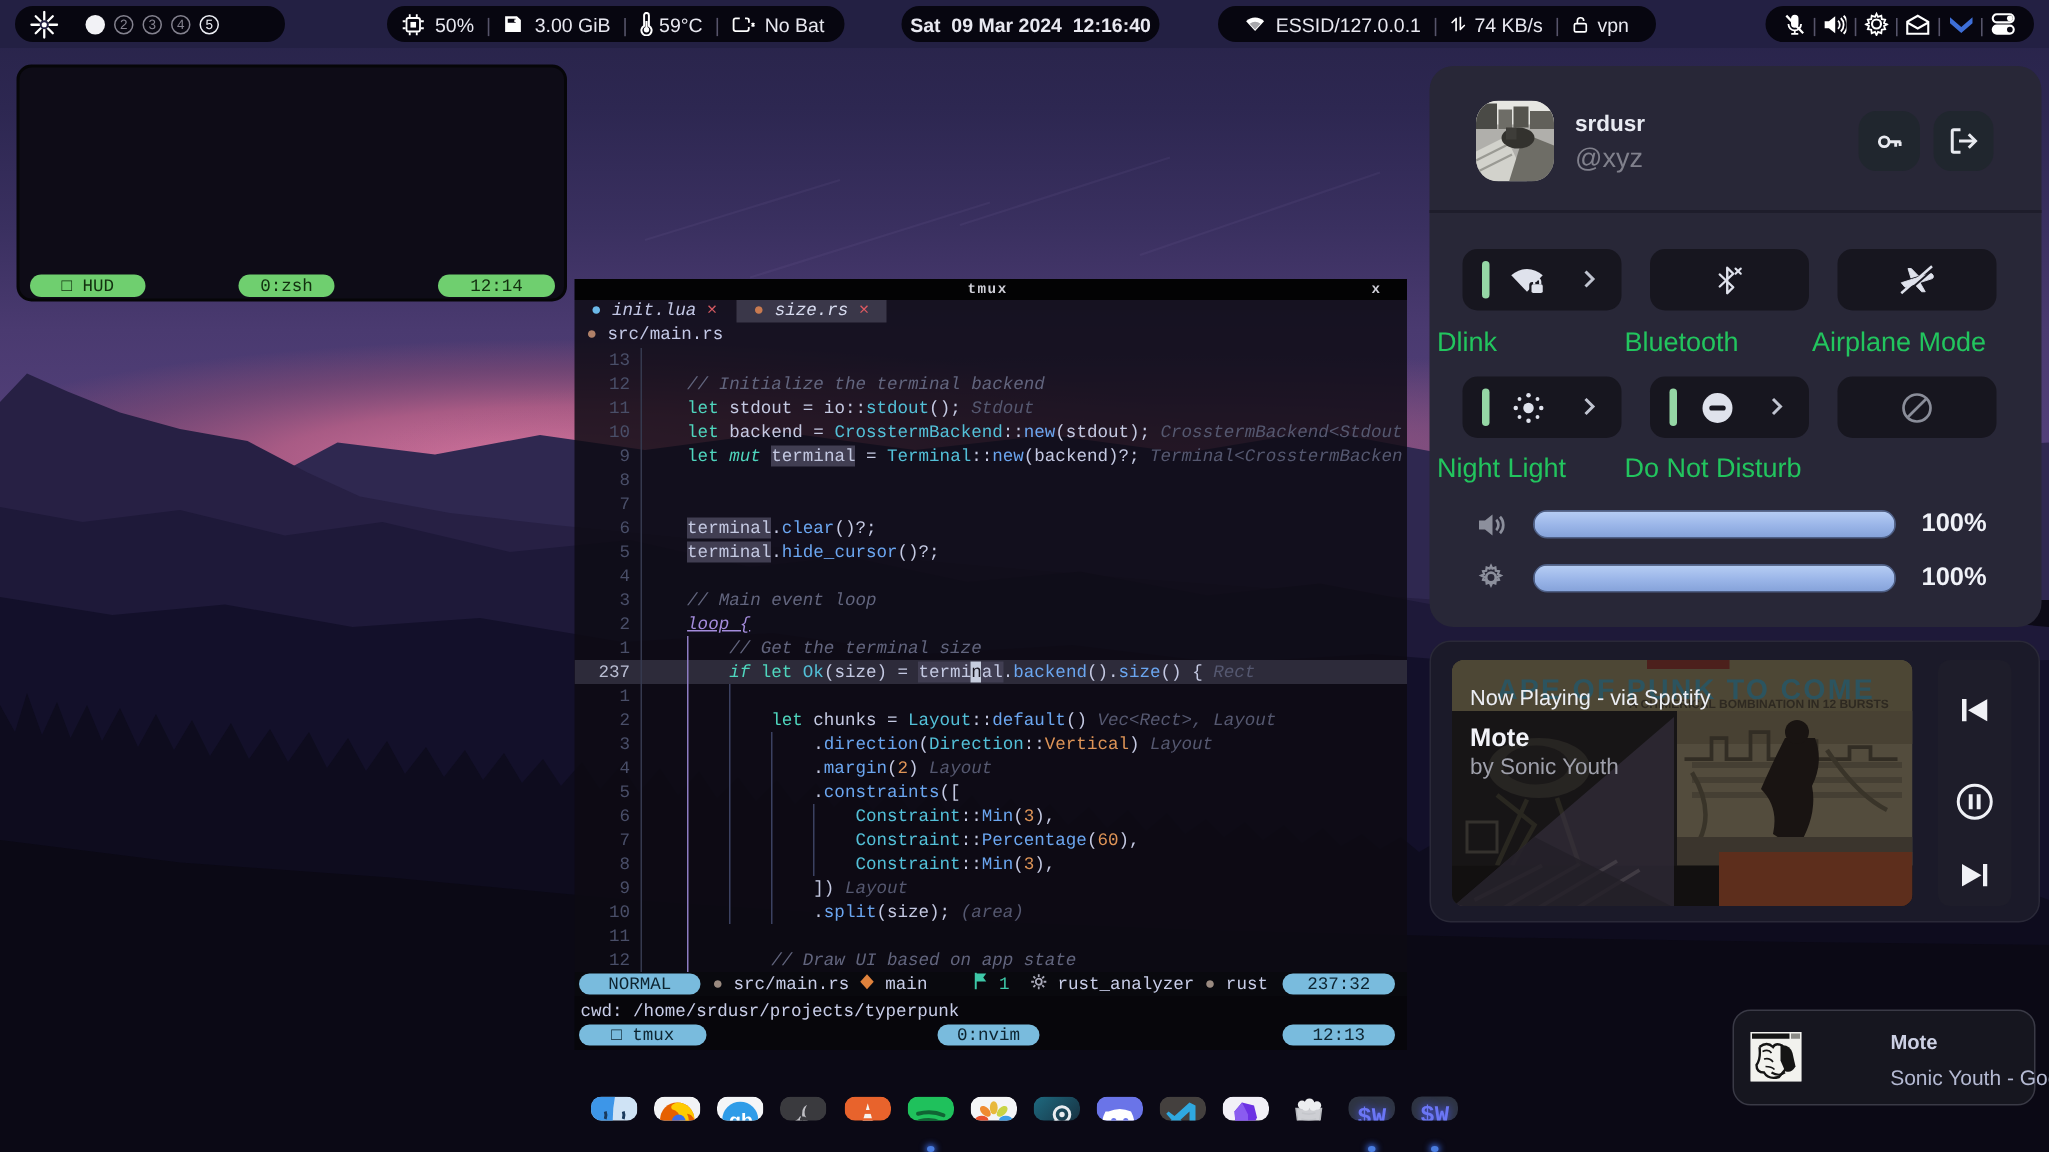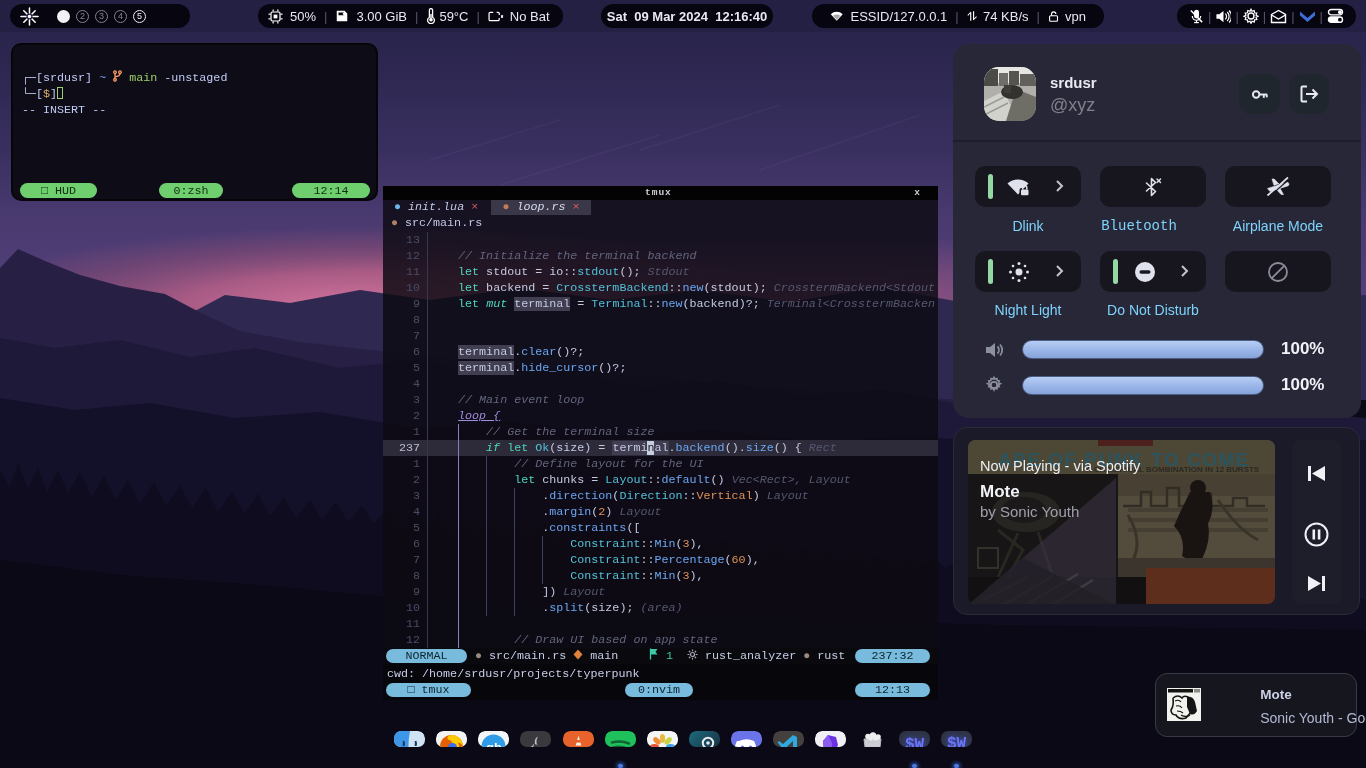--- a/index.html
+++ b/index.html
@@ -32,21 +32,21 @@
 .kwi { color:#4fd6be; font-style:italic; }
 .ty { color:#53c0d8; }
 .fn { color:#6ba6f0; }
 .nm { color:#de9457; }
 .hint { color:#555870; font-style:italic; }
 .pur { color:#a48cdc; font-style:italic; text-decoration:underline; }
 .wsel { background:#413e52; }
 
 #panel { position:absolute; left:953px; top:44px; width:408px; height:374px; background:#282737; border-radius:16px; }
 .tgl { position:absolute; width:106px; height:41px; background:#17161f; border-radius:10px; }
-.tlabel { position:absolute; width:140px; text-align:center; color:#7dd3fc; font-size:14px; }
+.tlabel { position:absolute; width:140px; text-align:left; color:#22c55e; font-size:18px; }
 .gbar { position:absolute; left:13px; top:8px; width:5px; height:25px; border-radius:3px; background:#95d7a5; }
 .chev { position:absolute; right:14px; top:12px; width:16px; height:16px; color:#b8bcc8; }
 
 #media { position:absolute; left:953px; top:427px; width:407px; height:188px; background:#1b1a29; border-radius:14px; border:1px solid #2a2938; }
 #mart { position:absolute; left:14px; top:12px; width:307px; height:164px; border-radius:8px; overflow:hidden; }
 #mctl { position:absolute; left:338px; top:12px; width:49px; height:164px; background:#1e1d2a; border-radius:8px; }
 
 #notif { position:absolute; left:1155px; top:673px; width:202px; height:64px; background:#16161f; border:1.5px solid #3a3a46; border-radius:12px; }
 
 .dicon { position:absolute; top:731px; width:31px; height:16px; border-radius:7px; overflow:hidden; }
@@ -227,44 +227,34 @@
         <g fill="none" stroke="#fff" stroke-width="1.4">
           <rect x="1.5" y="1.5" width="14" height="5.4" rx="2.7"></rect>
           <rect x="1.5" y="9" width="14" height="5.4" rx="2.7" fill="#fff"></rect>
         </g>
         <circle cx="12.9" cy="4.2" r="1.9" fill="#fff"></circle>
         <circle cx="12.9" cy="11.7" r="1.9" fill="#070610"></circle>
       </svg>
 </div>
 </div>
 <div id="term">
-<pre>┌─[srdusr] <span style="color:#7aa2f7">~</span> <svg width="9" height="12" viewBox="0 0 9 12" style="vertical-align:-1px">
-        <g fill="none" stroke="#ff9e64" stroke-width="1.3">
-          <circle cx="2" cy="2.2" r="1.3"></circle>
-          <circle cx="7" cy="2.2" r="1.3"></circle>
-          <circle cx="2" cy="9.8" r="1.3"></circle>
-          <path d="M7,3.6 q0,2.8 -5,3.1 M2,3.6 v4.8"></path>
-        </g>
-      </svg> <span style="color:#9ece6a">main</span> -unstaged
-└─[<span style="color:#e0af68">$</span>]<span style="display:inline-block;width:6px;height:12px;border:1.2px solid #9ece6a;vertical-align:-2px;"></span>
--- INSERT --</pre>
 <div class="gpill" style="left:7px; width:77px;">□ HUD</div>
 <div class="gpill" style="left:146px; width:64px;">0:zsh</div>
 <div class="gpill" style="left:279px; width:78px;">12:14</div>
 </div>
 <div id="editor">
 <div id="etitle">
       <span class="mono" style="position:absolute;left:262px;top:1px;font-size:9.5px;font-weight:bold;letter-spacing:1px;">tmux</span>
       <span class="mono" style="position:absolute;right:18px;top:1px;font-size:9.5px;font-weight:bold;">x</span>
     </div>
 <div id="ebody">
 
  <div style="position:absolute;left:0;top:0;width:555px;height:15px;">
   <div class="mono" style="position:absolute;left:11px;top:0;height:15px;font-size:11.7px;line-height:15px;color:#c3c8e6;"><span style="color:#6bb8e8;">●</span> <i>init.lua</i> <span style="color:#d45a62;">×</span></div>
-  <div class="mono" style="position:absolute;left:108px;top:0;width:100px;height:15px;background:#3a3749;font-size:11.7px;line-height:15px;color:#d8dcf0;text-align:center;"><span style="color:#c87a50;">●</span> <i>loop.rs</i> <span style="color:#e05a62;">×</span></div>
+  <div class="mono" style="position:absolute;left:108px;top:0;width:100px;height:15px;background:#3a3749;font-size:11.7px;line-height:15px;color:#d8dcf0;text-align:center;"><span style="color:#c87a50;">●</span> <i>size.rs</i> <span style="color:#e05a62;">×</span></div>
  </div>
 
  <div class="mono" style="position:absolute;left:8px;top:16px;height:15px;font-size:11.7px;line-height:15px;color:#c3c8e6;"><span style="color:#b08068;">●</span> src/main.rs</div>
 
  <div style="position:absolute;left:0;top:240px;width:555px;height:16px;background:#2d2b3a;"></div>
 
  <div style="position:absolute;left:44px;top:32px;width:1px;height:416px;background:#35394e;"></div>
 
  <div style="position:absolute;left:75px;top:224px;width:1px;height:224px;background:#8d7cc2;"></div>
  <div style="position:absolute;left:103px;top:256px;width:1px;height:160px;background:#3b4161;"></div>
@@ -278,21 +268,21 @@
 <div class="crow" style="top:96px"><span class="lnum">9</span><span class="ctext">    <span class="kw">let</span> <span class="kwi">mut</span> <span class="wsel">terminal</span> = <span class="ty">Terminal</span>::<span class="fn">new</span>(backend)?; <span class="hint">Terminal&lt;CrosstermBacken</span></span></div>
 <div class="crow" style="top:112px"><span class="lnum">8</span><span class="ctext"></span></div>
 <div class="crow" style="top:128px"><span class="lnum">7</span></div>
 <div class="crow" style="top:144px"><span class="lnum">6</span><span class="ctext">    <span class="wsel">terminal</span>.<span class="fn">clear</span>()?;</span></div>
 <div class="crow" style="top:160px"><span class="lnum">5</span><span class="ctext">    <span class="wsel">terminal</span>.<span class="fn">hide_cursor</span>()?;</span></div>
 <div class="crow" style="top:176px"><span class="lnum">4</span><span class="ctext"></span></div>
 <div class="crow" style="top:192px"><span class="lnum">3</span><span class="ctext"><span class="cm">    // Main event loop</span></span></div>
 <div class="crow" style="top:208px"><span class="lnum">2</span><span class="ctext">    <span class="pur">loop {</span></span></div>
 <div class="crow" style="top:224px"><span class="lnum">1</span><span class="ctext"><span class="cm">        // Get the terminal size</span></span></div>
 <div class="crow" style="top:240px"><span class="lnum" style="color:#b9bdd2;">237</span><span class="ctext">        <span class="kwi">if</span> <span class="kw">let</span> <span class="ty">Ok</span>(size) = <span class="wsel">termi</span><span style="background:#c6cdde;color:#17151f;">n</span><span class="wsel">al</span>.<span class="fn">backend</span>().<span class="fn">size</span>() { <span class="hint">Rect</span></span></div>
-<div class="crow" style="top:256px"><span class="lnum">1</span><span class="ctext"><span class="cm">            // Define layout for the UI</span></span></div>
+<div class="crow" style="top:256px"><span class="lnum">1</span></div>
 <div class="crow" style="top:272px"><span class="lnum">2</span><span class="ctext">            <span class="kw">let</span> chunks = <span class="ty">Layout</span>::<span class="fn">default</span>() <span class="hint">Vec&lt;Rect&gt;, Layout</span></span></div>
 <div class="crow" style="top:288px"><span class="lnum">3</span><span class="ctext">                .<span class="fn">direction</span>(<span class="ty">Direction</span>::<span class="nm">Vertical</span>) <span class="hint">Layout</span></span></div>
 <div class="crow" style="top:304px"><span class="lnum">4</span><span class="ctext">                .<span class="fn">margin</span>(<span class="nm">2</span>) <span class="hint">Layout</span></span></div>
 <div class="crow" style="top:320px"><span class="lnum">5</span><span class="ctext">                .<span class="fn">constraints</span>([</span></div>
 <div class="crow" style="top:336px"><span class="lnum">6</span><span class="ctext">                    <span class="ty">Constraint</span>::<span class="fn">Min</span>(<span class="nm">3</span>),</span></div>
 <div class="crow" style="top:352px"><span class="lnum">7</span><span class="ctext">                    <span class="ty">Constraint</span>::<span class="fn">Percentage</span>(<span class="nm">60</span>),</span></div>
 <div class="crow" style="top:368px"><span class="lnum">8</span><span class="ctext">                    <span class="ty">Constraint</span>::<span class="fn">Min</span>(<span class="nm">3</span>),</span></div>
 <div class="crow" style="top:384px"><span class="lnum">9</span><span class="ctext">                ]) <span class="hint">Layout</span></span></div>
 <div class="crow" style="top:400px"><span class="lnum">10</span><span class="ctext">                .<span class="fn">split</span>(size); <span class="hint">(area)</span></span></div>
 <div class="crow" style="top:416px"><span class="lnum">11</span><span class="ctext"></span></div>
@@ -393,21 +383,21 @@
         <g stroke="#dfe2ec" fill="#dfe2ec">
           <path d="M2.5,13.5 L21.5,7.5 a1.8,1.8 0 0 1 1.2,3.4 L5,16.5 Z" stroke-width="0.6"></path>
           <path d="M9,10.5 L7,4 h2.2 L14,9" stroke-width="0.6"></path>
           <path d="M14.5,12.5 L18.5,19.5 h-2.4 L11,14" stroke-width="0.6"></path>
         </g>
         <line x1="2.5" y1="20.5" x2="23" y2="2.5" stroke="#dfe2ec" stroke-width="1.7"></line>
         <line x1="4.5" y1="21.5" x2="24.5" y2="4" stroke="#191821" stroke-width="1.2"></line>
       </svg>
  </div>
  <div class="tlabel" style="left:5px;top:174px;">Dlink</div>
- <div class="tlabel" style="left:116px;top:174px;font-family:Liberation Mono, monospace;">Bluetooth</div>
+ <div class="tlabel" style="left:130px;top:174px;">Bluetooth</div>
  <div class="tlabel" style="left:255px;top:174px;">Airplane Mode</div>
 
  <div class="tgl" style="left:22px;top:207px;">
   <div class="gbar"></div>
   <svg width="24" height="24" viewBox="0 0 24 24" style="position:absolute;left:32px;top:9px;">
         <g fill="#dfe2ec">
           <circle cx="12" cy="12" r="3.5"></circle>
           <circle cx="12" cy="3.5" r="1.5"></circle>
           <circle cx="12" cy="20.5" r="1.5"></circle>
           <circle cx="3.5" cy="12" r="1.5"></circle>

